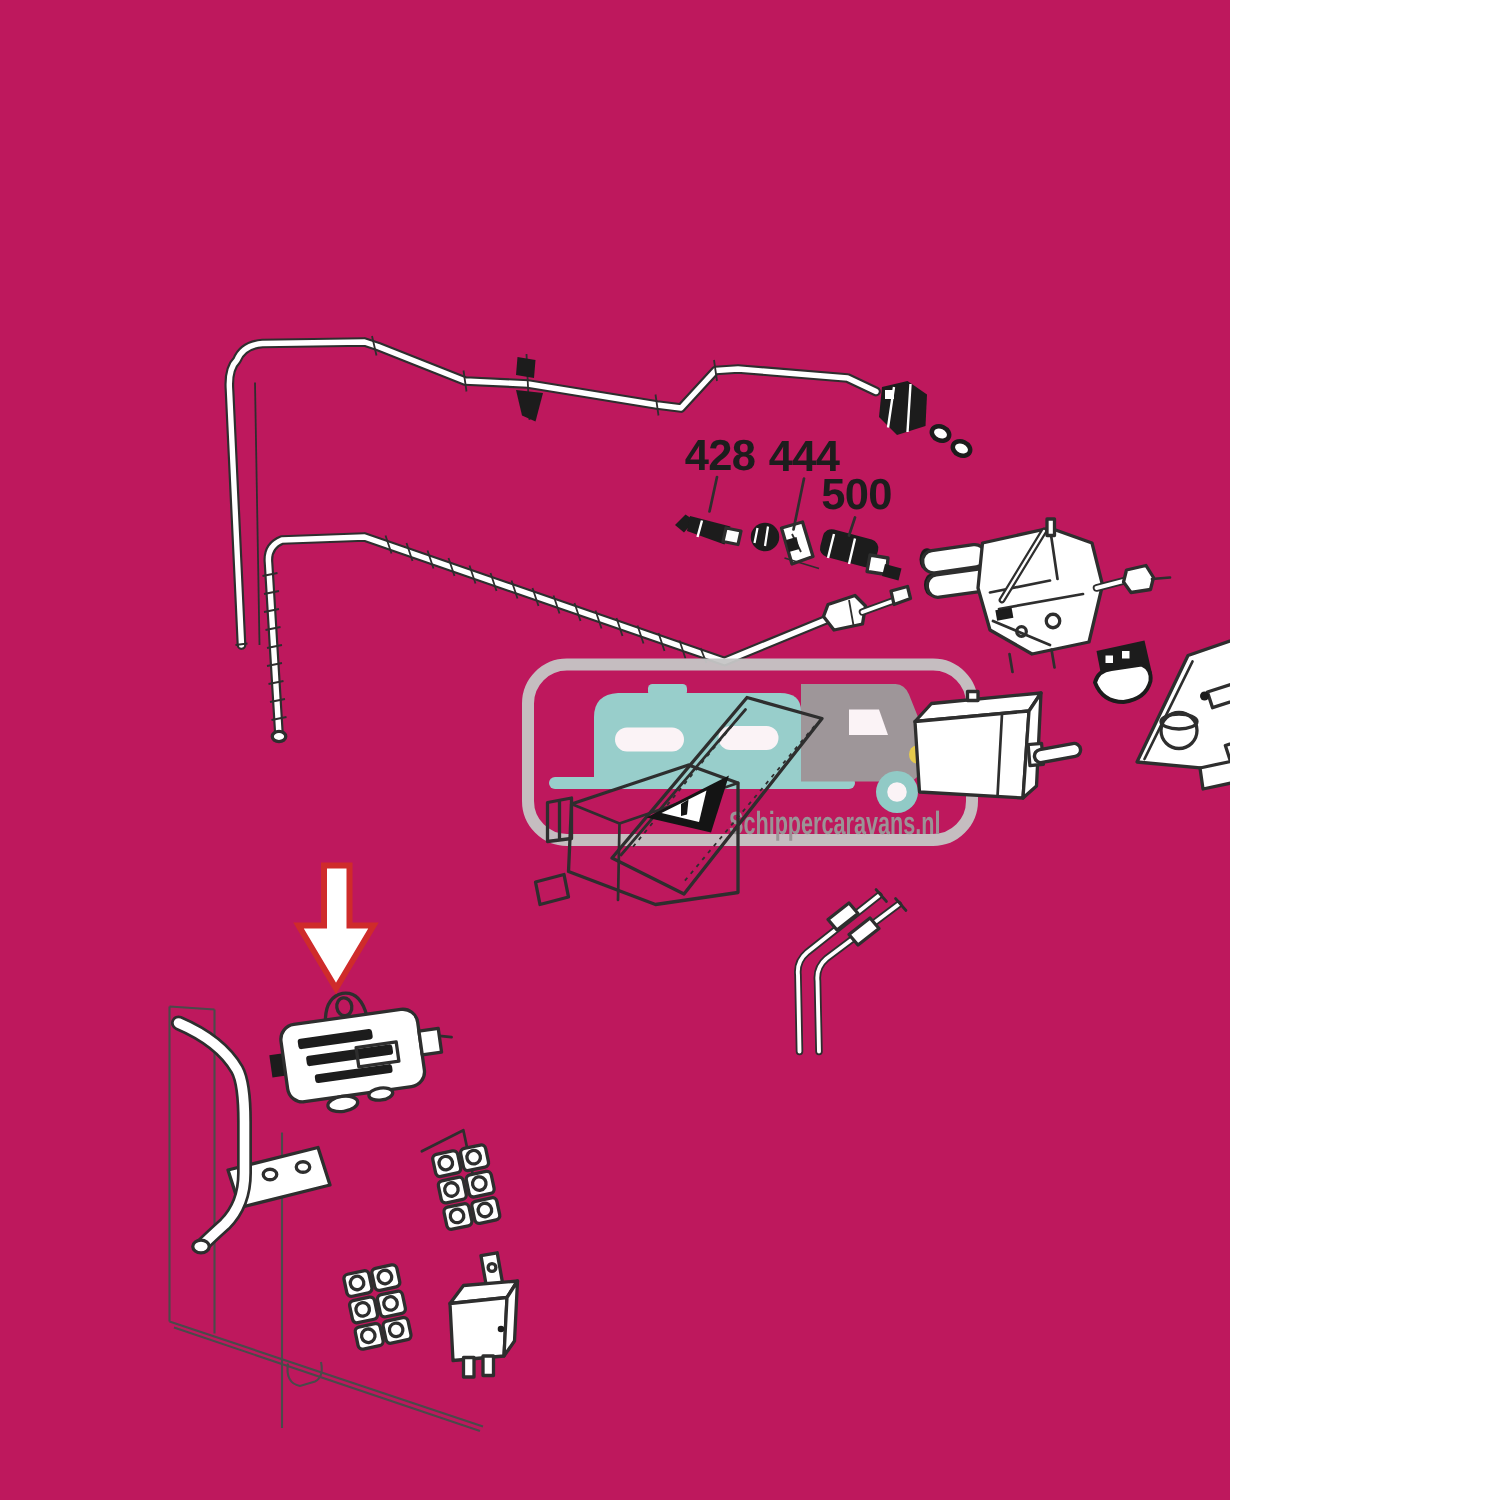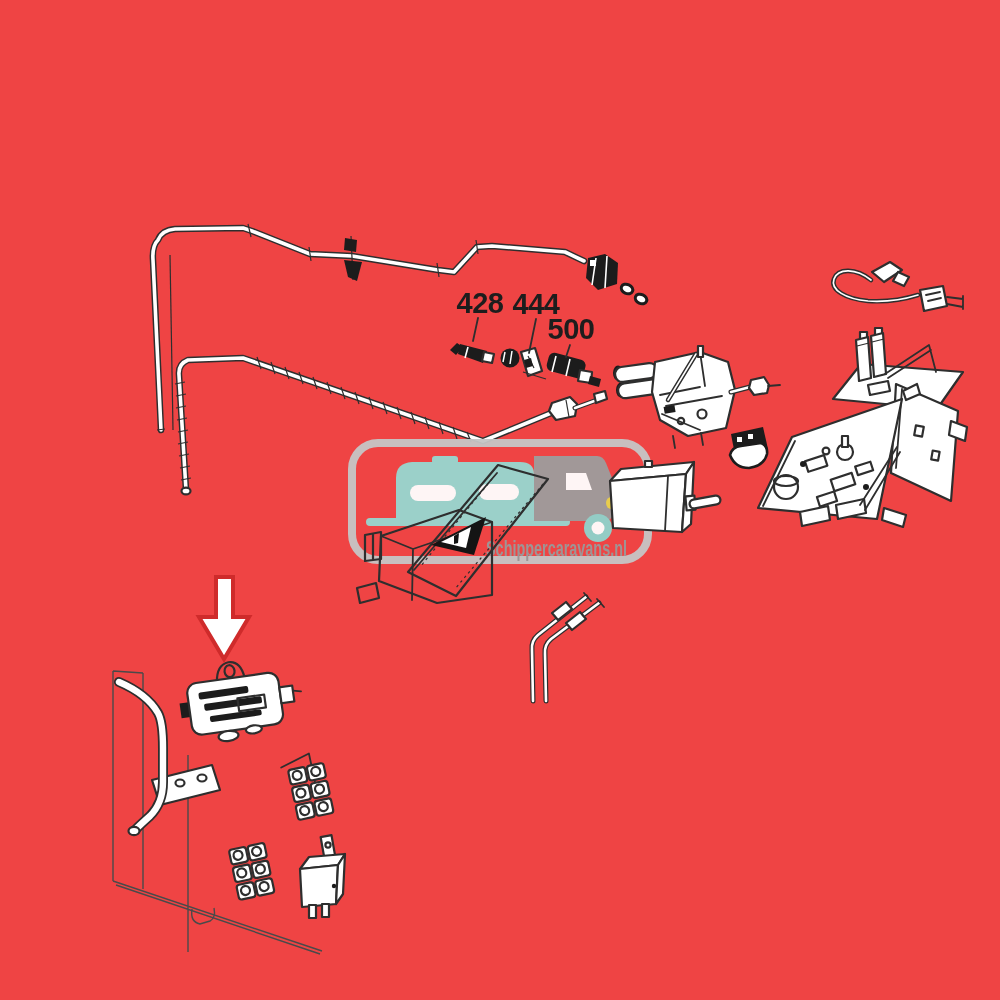--- a/index.html
+++ b/index.html
@@ -1,16 +1,16 @@
 <!DOCTYPE html>
 <html><head>
 <meta charset="utf-8">
 <style>
   html,body{margin:0;padding:0;background:#ffffff;}
-  .stage{position:relative;width:1000px;height:1000px;background:#ef4444;overflow:hidden;
+  .stage{position:relative;width:820px;height:1000px;background:#be185d;overflow:hidden;
          font-family:"Liberation Sans", sans-serif;}
   svg{display:block}
   
   .to{fill:none;stroke:#2e2e2e;stroke-width:6.5;stroke-linecap:round;stroke-linejoin:round}
   .ti{fill:none;stroke:#ffffff;stroke-width:3.6;stroke-linecap:round;stroke-linejoin:round}
   .to2{fill:none;stroke:#2e2e2e;stroke-width:5;stroke-linecap:round;stroke-linejoin:round}
   .ti2{fill:none;stroke:#ffffff;stroke-width:2.6;stroke-linecap:round;stroke-linejoin:round}
   .to3{fill:none;stroke:#2e2e2e;stroke-width:10;stroke-linecap:round;stroke-linejoin:round}
   .ti3{fill:none;stroke:#ffffff;stroke-width:6.4;stroke-linecap:round;stroke-linejoin:round}
   .ln{stroke:#2e2e2e;stroke-width:1.8;fill:none;stroke-linecap:round;stroke-linejoin:round}

